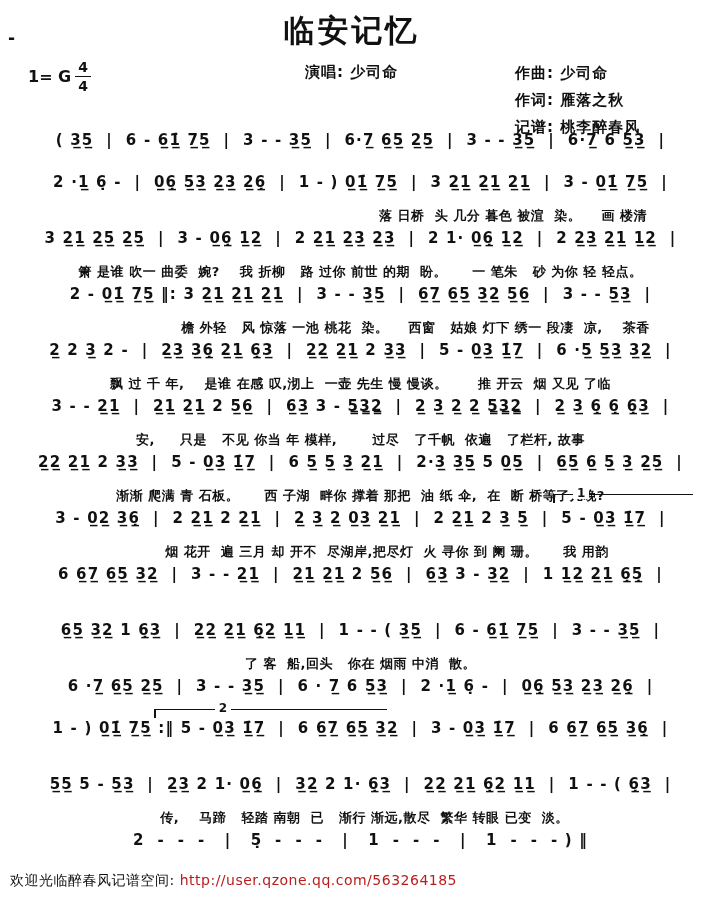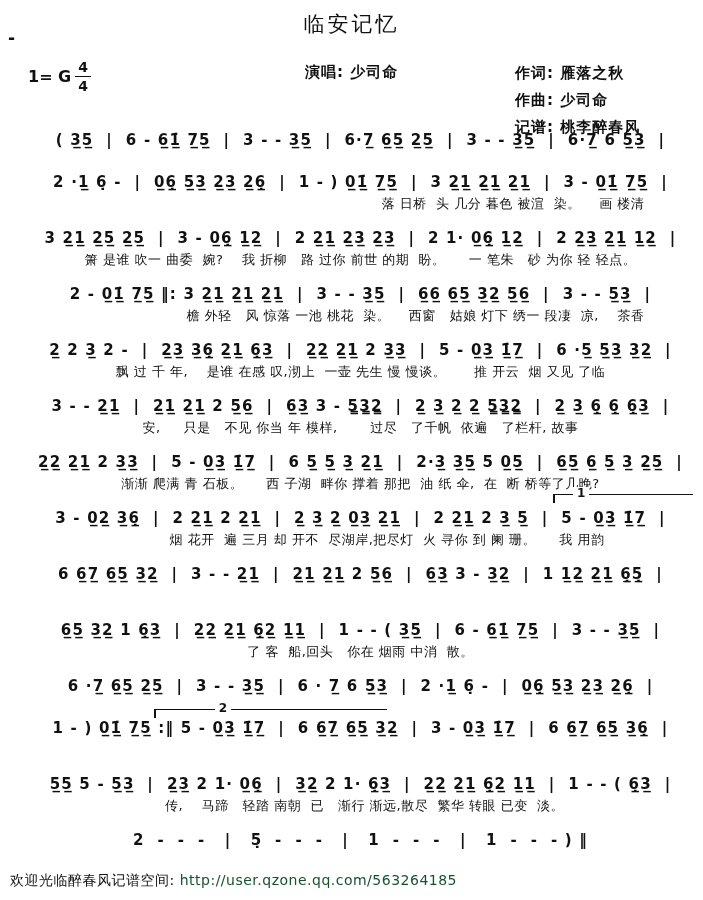--- a/index.html
+++ b/index.html
@@ -3,98 +3,98 @@
 <meta charset="utf-8">
 <style>
   html,body{margin:0;padding:0;}
   body{
     width:703px;height:900px;background:#ffffff;color:#111;
     font-family:"DejaVu Sans", sans-serif;position:relative;overflow:hidden;
   }
   .stray-dash{position:absolute;left:8px;top:28px;font-size:17px;font-weight:bold;}
   .title{
     position:absolute;top:10px;left:0;width:100%;text-align:center;
-    font-size:21px;font-weight:normal;letter-spacing:3px;
+    font-size:31px;font-weight:bold;letter-spacing:3px;
   }
   .keysig{position:absolute;left:28px;top:60px;font-size:16px;font-weight:bold;
     display:flex;align-items:center;gap:4px;}
   .frac{display:inline-flex;flex-direction:column;align-items:center;line-height:1;
     font-size:14px;font-weight:bold;}
   .frac .num{border-bottom:1.5px solid #111;padding:0 3px 2px;}
   .frac .den{padding-top:2px;}
   .performer{position:absolute;left:305px;top:63px;font-size:15px;font-weight:bold;letter-spacing:1px;}
   .credits{position:absolute;left:515px;top:60px;font-size:15px;font-weight:bold;
     line-height:1.8;letter-spacing:1px;}
   .score{position:absolute;top:128px;left:28px;width:665px;text-align:center;}
   .system{position:relative;height:56px;}
   .system.nolyr{height:42px;}
   .notes{
     font-weight:bold;font-size:15px;letter-spacing:1.2px;white-space:pre;
     line-height:24px;font-family:"DejaVu Sans", sans-serif;
   }
   .lyrics{
-    font-size:13px;white-space:pre;line-height:17px;letter-spacing:0.5px;margin-top:1px;
+    font-size:13px;white-space:pre;line-height:17px;letter-spacing:0.5px;margin-top:13px;font-weight:bold;
   }
   .sys2 .lyrics{padding-left:305px;}
   .sys4 .lyrics{padding-left:110px;}
   .sys8 .lyrics{padding-left:53px;}
   .sys12 .lyrics{padding-left:115px;}
   .sys13 .lyrics{padding-left:8px;}
   .volta{position:absolute;height:8px;border-top:1.5px solid #111;}
   .volta::before{content:"";position:absolute;left:0;top:-1px;width:1.5px;height:9px;background:#111;}
   .volta .volta-label{position:absolute;top:-8px;background:#fff;padding:0 4px;
     font-size:12px;font-weight:bold;line-height:1;}
   .volta1{left:79%;width:21%;top:-12px;}
   .volta1 .volta-label{left:14%;}
   .volta2{left:19%;width:35%;top:-7px;}
   .volta2 .volta-label{left:26%;}
   .footer{position:absolute;left:10px;top:872px;font-size:14px;letter-spacing:0.5px;}
-  .footer a{color:#14532d;text-decoration:none;}
+  .footer a{color:#b91c1c;text-decoration:none;}
 </style>
 </head>
 <body>
 
 <div class="stray-dash">-</div>
 
 <div class="title">临安记忆</div>
 
 <div class="keysig">
   <span>1= G</span>
   <span class="frac">
     <span class="num">4</span>
     <span class="den">4</span>
   </span>
 </div>
 
 <div class="performer">演唱: 少司命</div>
 
 <div class="credits">
+  <div>作曲: 少司命</div>
   <div>作词: 雁落之秋</div>
-  <div>作曲: 少司命</div>
   <div>记谱: 桃李醉春风</div>
 </div>
 
 <div class="score">
 
   <div class="system sys1 nolyr">
     <div class="notes">( 3̲5̲  |  6 - 6̲1̲̇ 7̲5̲  |  3 - - 3̲5̲  |  6·7̲ 6̲5̲ 2̲5̲  |  3 - - 3̲5̲  |  6·7̲ 6 5̲3̲  |</div>
   </div>
 
   <div class="system sys2">
     <div class="notes">2 ·1̲ 6̣ -  |  0̲6̣̲ 5̲3̲ 2̲3̲ 2̲6̣̲  |  1 - ) 0̲1̲̇ 7̲5̲  |  3 2̲1̲ 2̲1̲ 2̲1̲  |  3 - 0̲1̲̇ 7̲5̲  |</div>
     <div class="lyrics">落 日桥  头 几分 暮色 被渲  染。    画 楼清</div>
   </div>
 
   <div class="system sys3">
     <div class="notes">3 2̲1̲ 2̲5̲ 2̲5̲  |  3 - 0̲6̣̲ 1̲2̲  |  2 2̲1̲ 2̲3̲ 2̲3̲  |  2 1· 0̲6̣̲ 1̲2̲  |  2 2̲3̲ 2̲1̲ 1̲2̲  |</div>
     <div class="lyrics">箫 是谁 吹一 曲委  婉?    我 折柳   路 过你 前世 的期  盼。     一 笔朱   砂 为你 轻 轻点。</div>
   </div>
 
   <div class="system sys4">
-    <div class="notes">2 - 0̲1̲̇ 7̲5̲ ‖: 3 2̲1̲ 2̲1̲ 2̲1̲  |  3 - - 3̲5̲  |  6̲6̲ 6̲5̲ 3̲2̲ 5̲6̲  |  3 - - 5̲3̲  |</div>
+    <div class="notes">2 - 0̲1̲̇ 7̲5̲ ‖: 3 2̲1̲ 2̲1̲ 2̲1̲  |  3 - - 3̲5̲  |  6̲7̲ 6̲5̲ 3̲2̲ 5̲6̲  |  3 - - 5̲3̲  |</div>
     <div class="lyrics">檐 外轻   风 惊落 一池 桃花  染。    西窗   姑娘 灯下 绣一 段凄  凉,    茶香</div>
   </div>
 
   <div class="system sys5">
     <div class="notes">2̲ 2 3̲ 2 -  |  2̲3̲ 3̲6̣̲ 2̲1̲ 6̣̲3̲  |  2̲2̲ 2̲1̲ 2 3̲3̲  |  5 - 0̲3̲ 1̲̇7̲  |  6 ·5̲ 5̲3̲ 3̲2̲  |</div>
     <div class="lyrics">飘 过 千 年,    是谁 在感 叹,沏上  一壶 先生 慢 慢谈。      推 开云  烟 又见 了临</div>
   </div>
 
   <div class="system sys6">
     <div class="notes">3 - - 2̲1̲  |  2̲1̲ 2̲1̲ 2 5̲6̲  |  6̲3̲ 3 - 5̳3̳2̳  |  2̲ 3̲ 2̲ 2̲ 5̳3̳2̳  |  2̲ 3̲ 6̣̲ 6̣̲ 6̣̲3̲  |</div>

